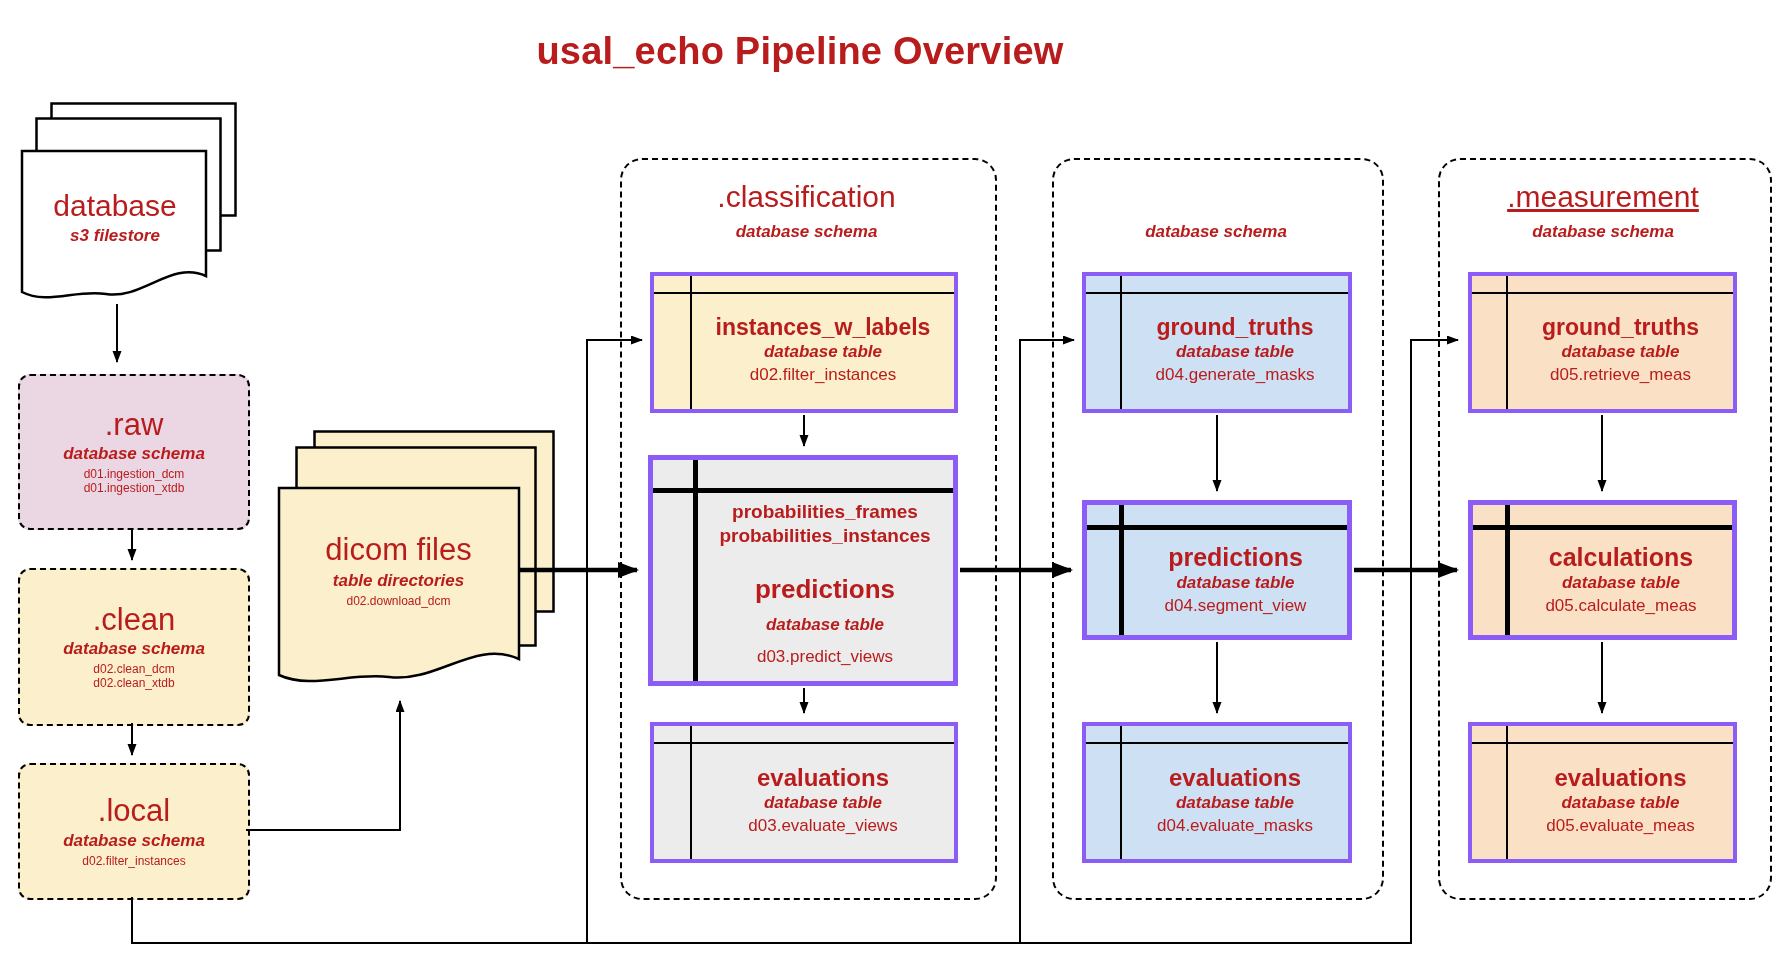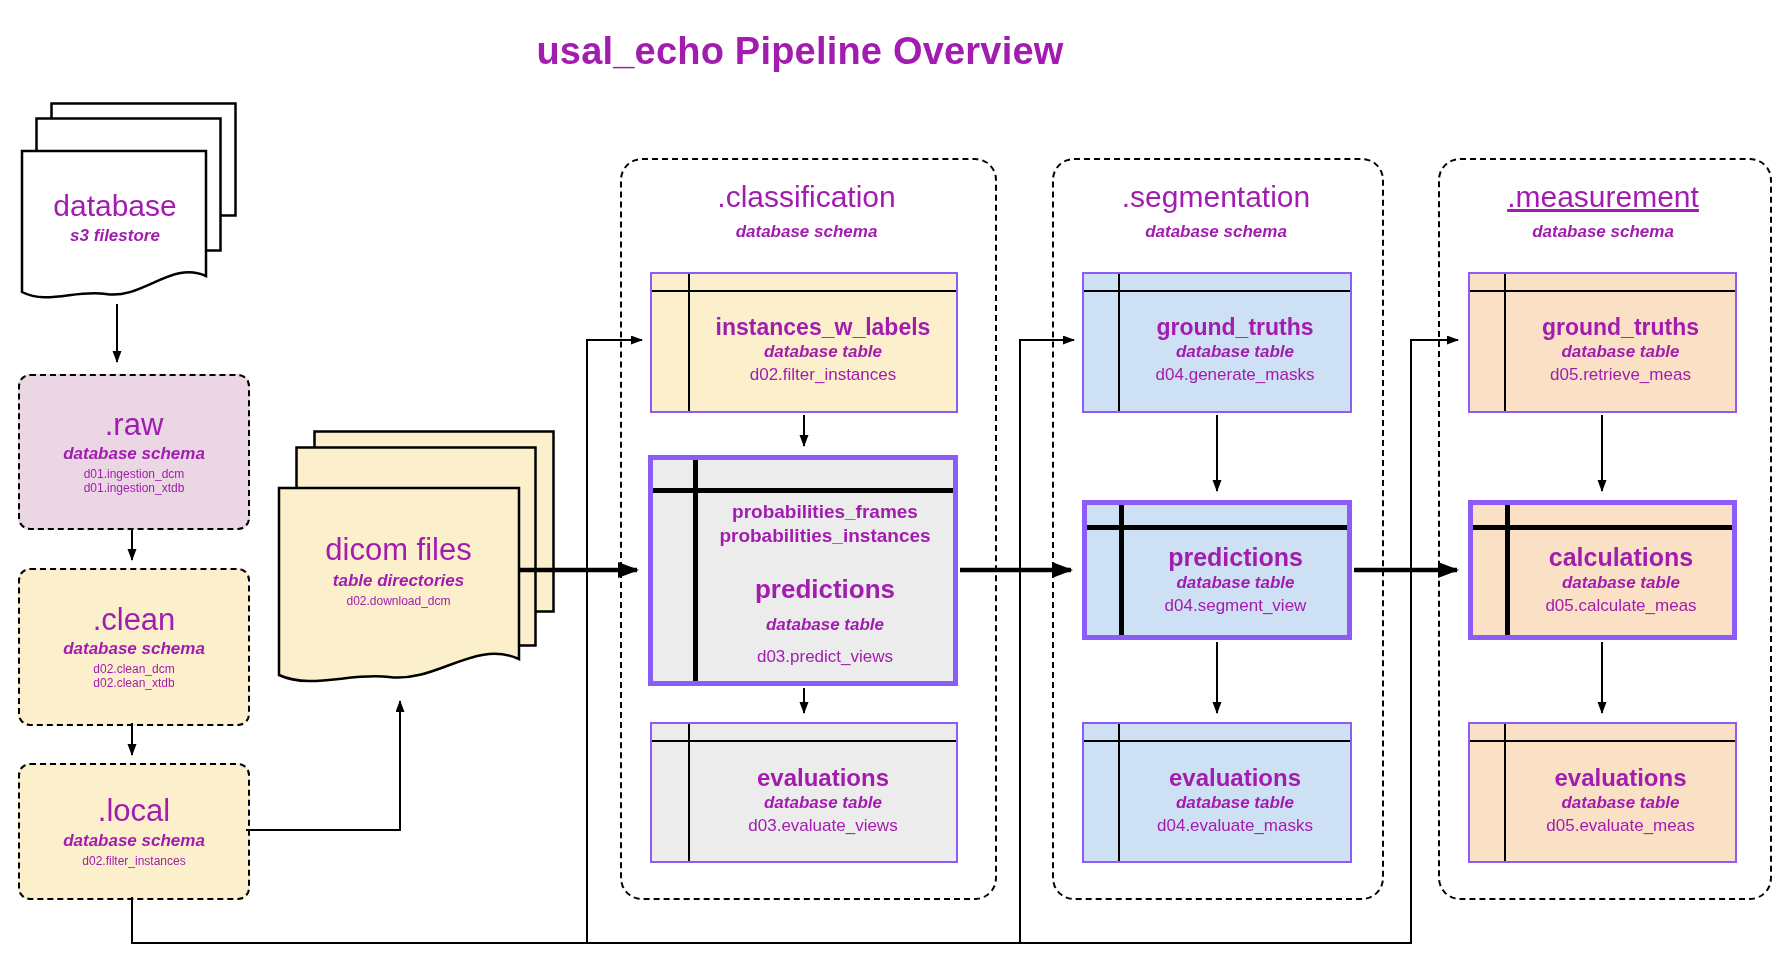--- a/index.html
+++ b/index.html
@@ -1,34 +1,34 @@
 <!DOCTYPE html>
 <html style="--schema_yellow: #FBF0CB; --schema_pink: #EAD7E3; --table_gray: #ECECEC; --table_blue: #CEE0F3; --table_orange: #FAE0C4; --line_black: #000000;"><head>
 <meta charset="utf-8">
 <style>
   html,body{margin:0;padding:0;background:#fff;}
   .canvas{position:relative;width:1779px;height:956px;background:#fff;overflow:hidden;
-          font-family:"Liberation Sans",sans-serif;color:#a21caf;}
+          font-family:"Liberation Sans",sans-serif;color:#b91c1c;}
   .abs{position:absolute;}
   .title{font-size:38px;font-weight:bold;text-align:center;letter-spacing:0.2px;}
 
   
   .box{position:absolute;border:2.5px dashed #000;border-radius:12px;
        display:flex;flex-direction:column;align-items:center;justify-content:center;text-align:center;}
   .bt{font-size:31px;line-height:1.05;}
   .bs{font-size:17px;font-weight:bold;font-style:italic;margin-top:3px;}
   .bl{font-size:12px;margin-top:3px;}
 
   
   .container{position:absolute;border:2px dashed #000;border-radius:22px;}
   .c-title{position:absolute;text-align:center;font-size:30px;}
   .c-sub{position:absolute;text-align:center;font-size:17px;font-weight:bold;font-style:italic;}
 
   
-  .tbl{position:absolute;border:2px solid #8b5cf6;box-sizing:border-box;}
+  .tbl{position:absolute;border:4px solid #8b5cf6;box-sizing:border-box;}
   .tbl.thick{border-width:5px;}
   .vline{position:absolute;top:0;bottom:0;width:2px;background:#000;}
   .hline{position:absolute;left:0;right:0;height:2px;background:#000;}
   .tbl.thick .vline{width:5px;}
   .tbl.thick .hline{height:5px;}
   .content{position:absolute;top:0;bottom:0;right:0;display:flex;flex-direction:column;
            align-items:center;justify-content:center;text-align:center;}
   .t-name{font-size:23px;font-weight:bold;}
   .t-name.big{font-size:26px;}
   .t-type{font-size:17px;font-weight:bold;font-style:italic;margin-top:1px;}
@@ -126,21 +126,20 @@
     <div class="vline" style="left:36px;"></div>
     <div class="hline" style="top:16px;"></div>
     <div class="content" style="left:38px;padding-top:14px;">
       <div class="t-name" style="font-size:24px;">evaluations</div>
       <div class="t-type">database table</div>
       <div class="t-src">d03.evaluate_views</div>
     </div>
   </div>
 
   <div class="container" style="left:1052px;top:158px;width:328px;height:738px;"></div>
-  <div class="c-title" style="left:1052px;top:180px;width:328px;">.segmentation</div>
   <div class="c-sub" style="left:1052px;top:222px;width:328px;">database schema</div>
 
   <div class="tbl f-blue" style="left:1082px;top:272px;width:270px;height:141px;">
     <div class="vline" style="left:34px;"></div>
     <div class="hline" style="top:16px;"></div>
     <div class="content" style="left:36px;padding-top:14px;">
       <div class="t-name">ground_truths</div>
       <div class="t-type">database table</div>
       <div class="t-src">d04.generate_masks</div>
     </div>

